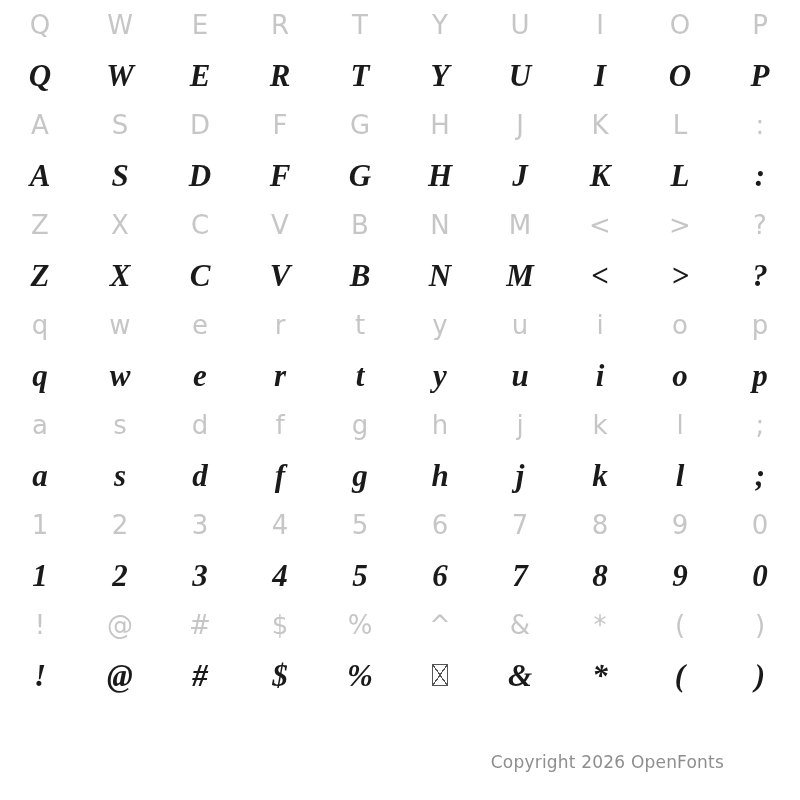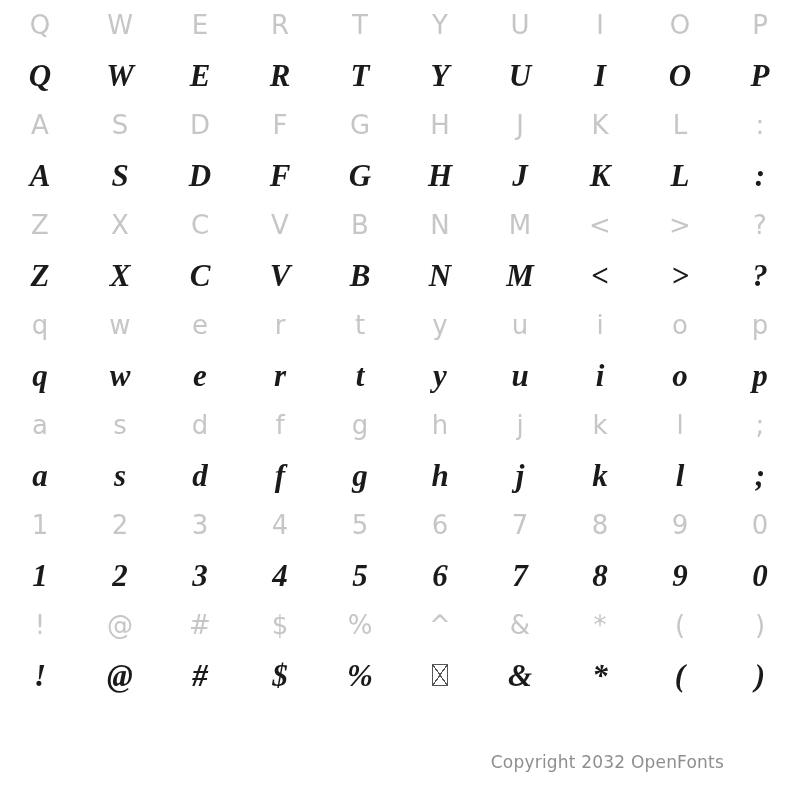--- a/index.html
+++ b/index.html
@@ -266,13 +266,13 @@
       <div class="cell tofu">
         <span class="tofu-box"></span>
       </div>
       <div class="cell">&amp;</div>
       <div class="cell">*</div>
       <div class="cell">(</div>
       <div class="cell">)</div>
     </div>
   </div>
 
-<div id="footer">Copyright 2032 OpenFonts</div>
+<div id="footer">Copyright 2026 OpenFonts</div>
 
 </body></html>

